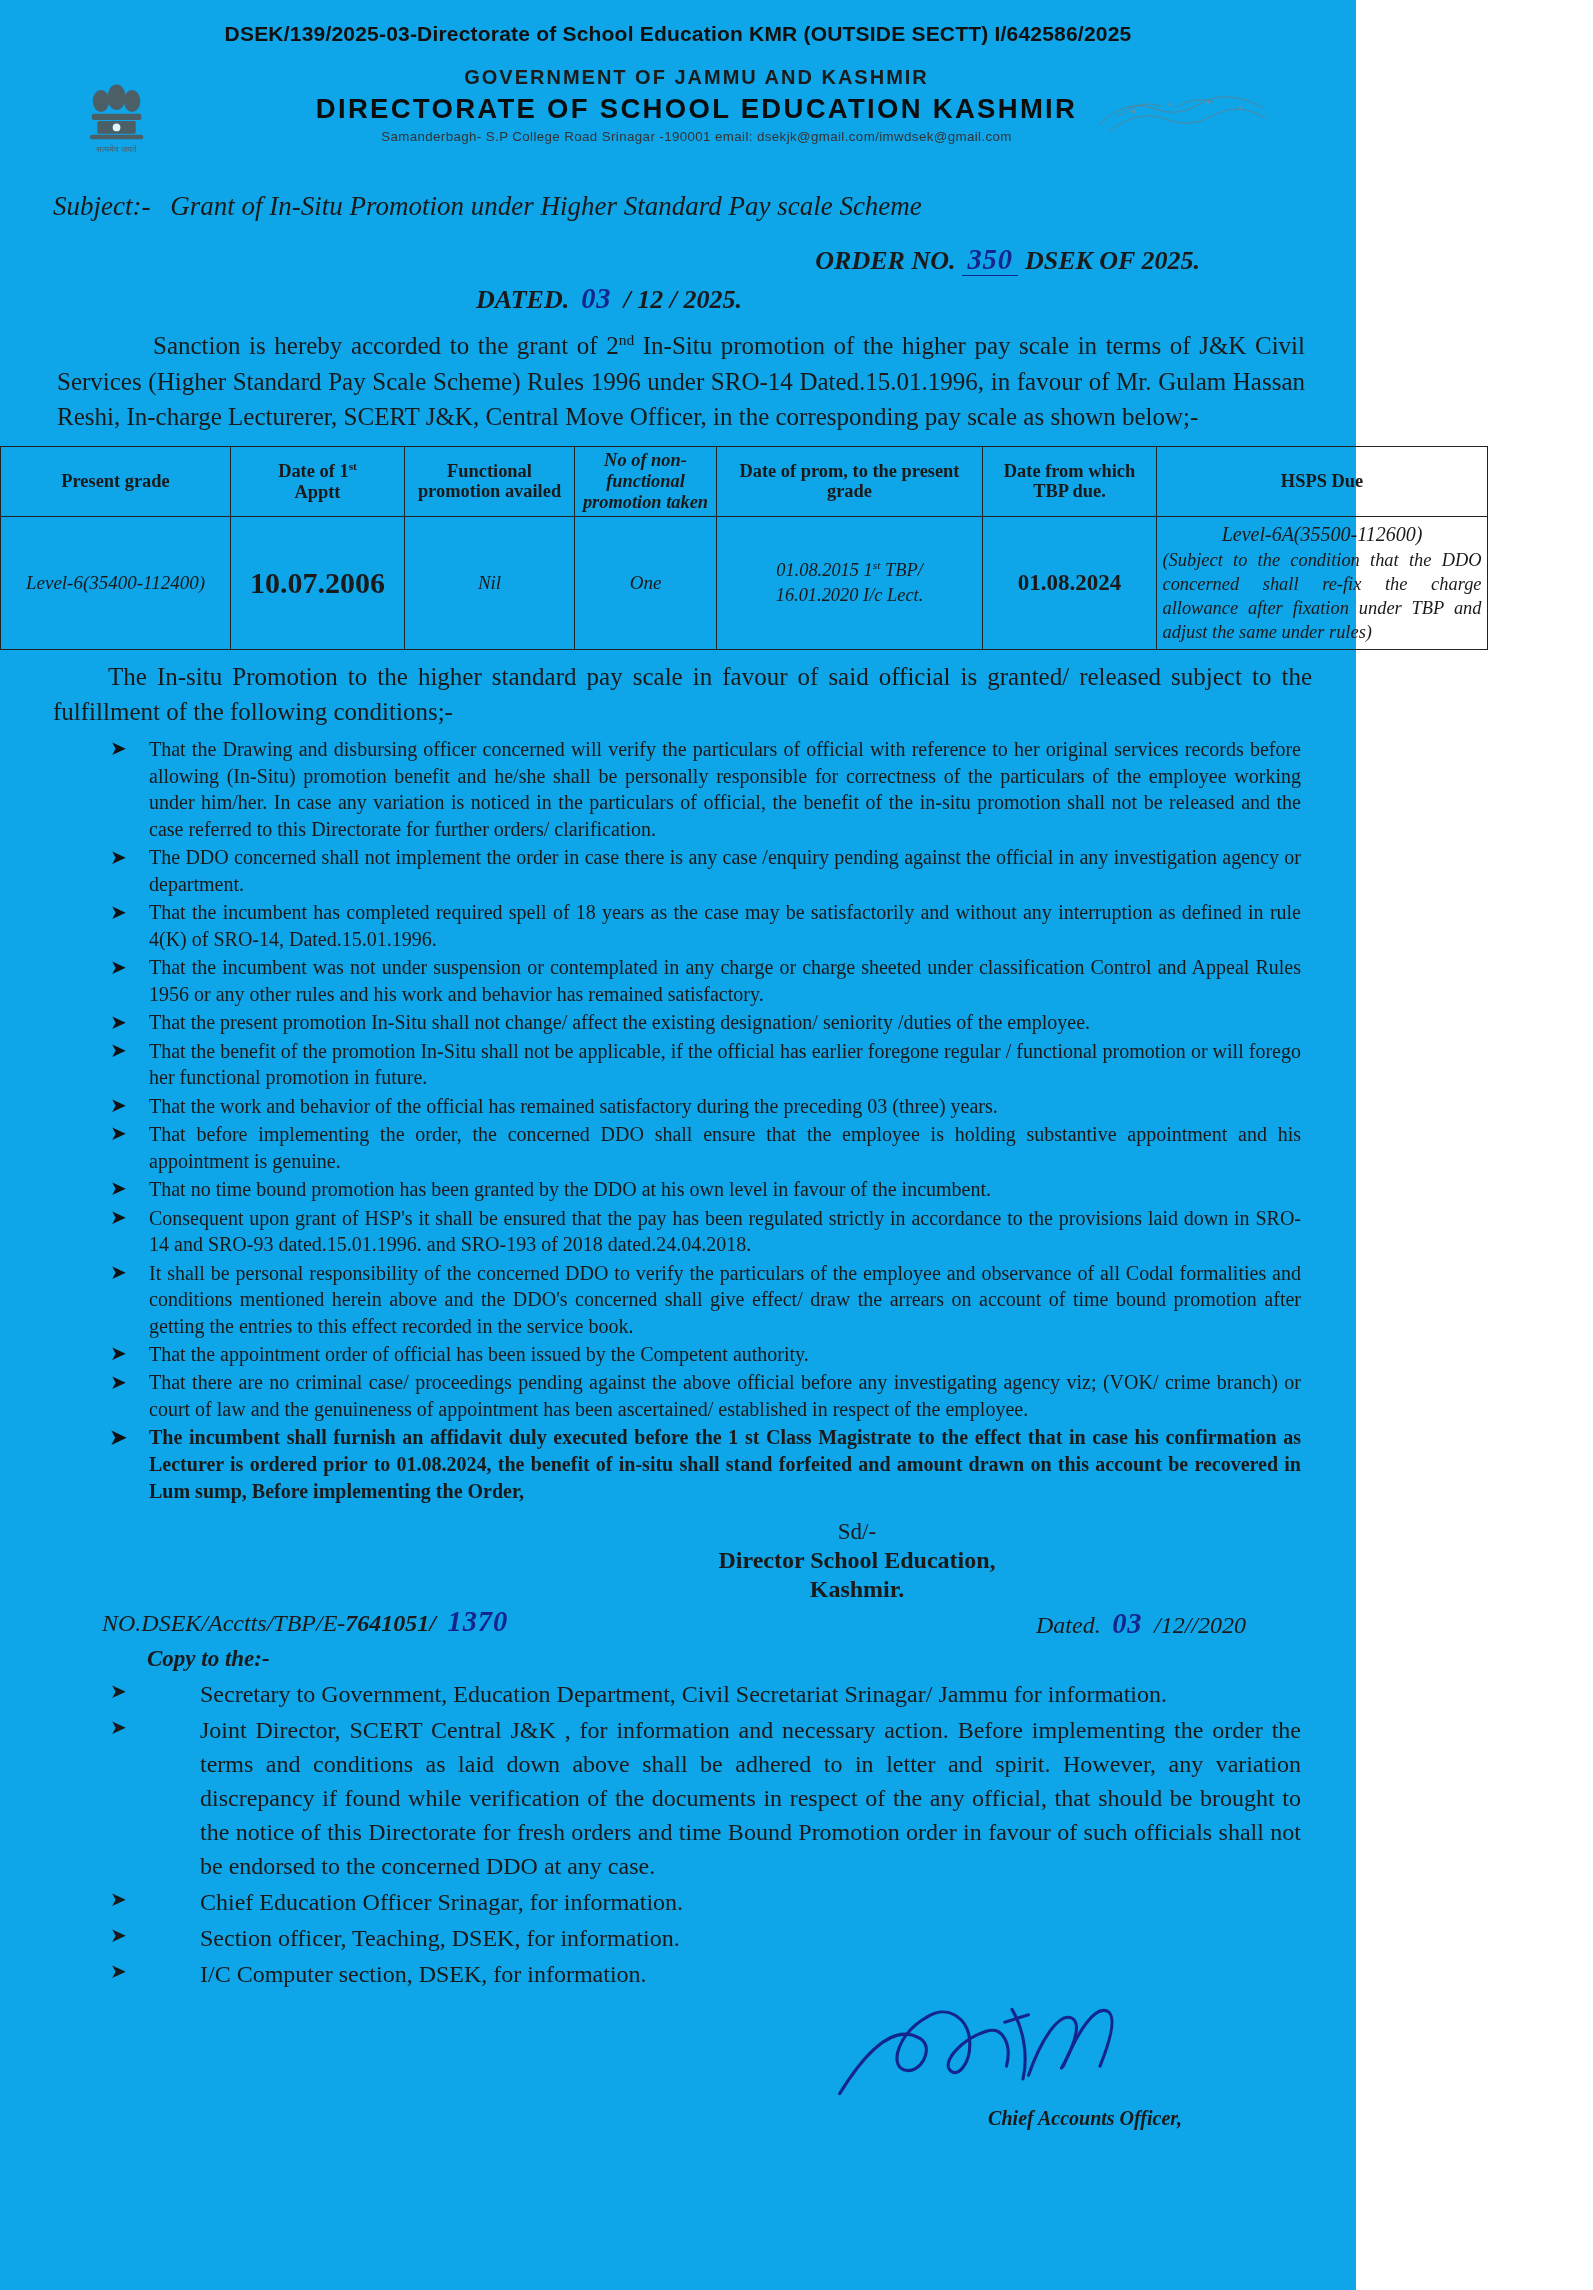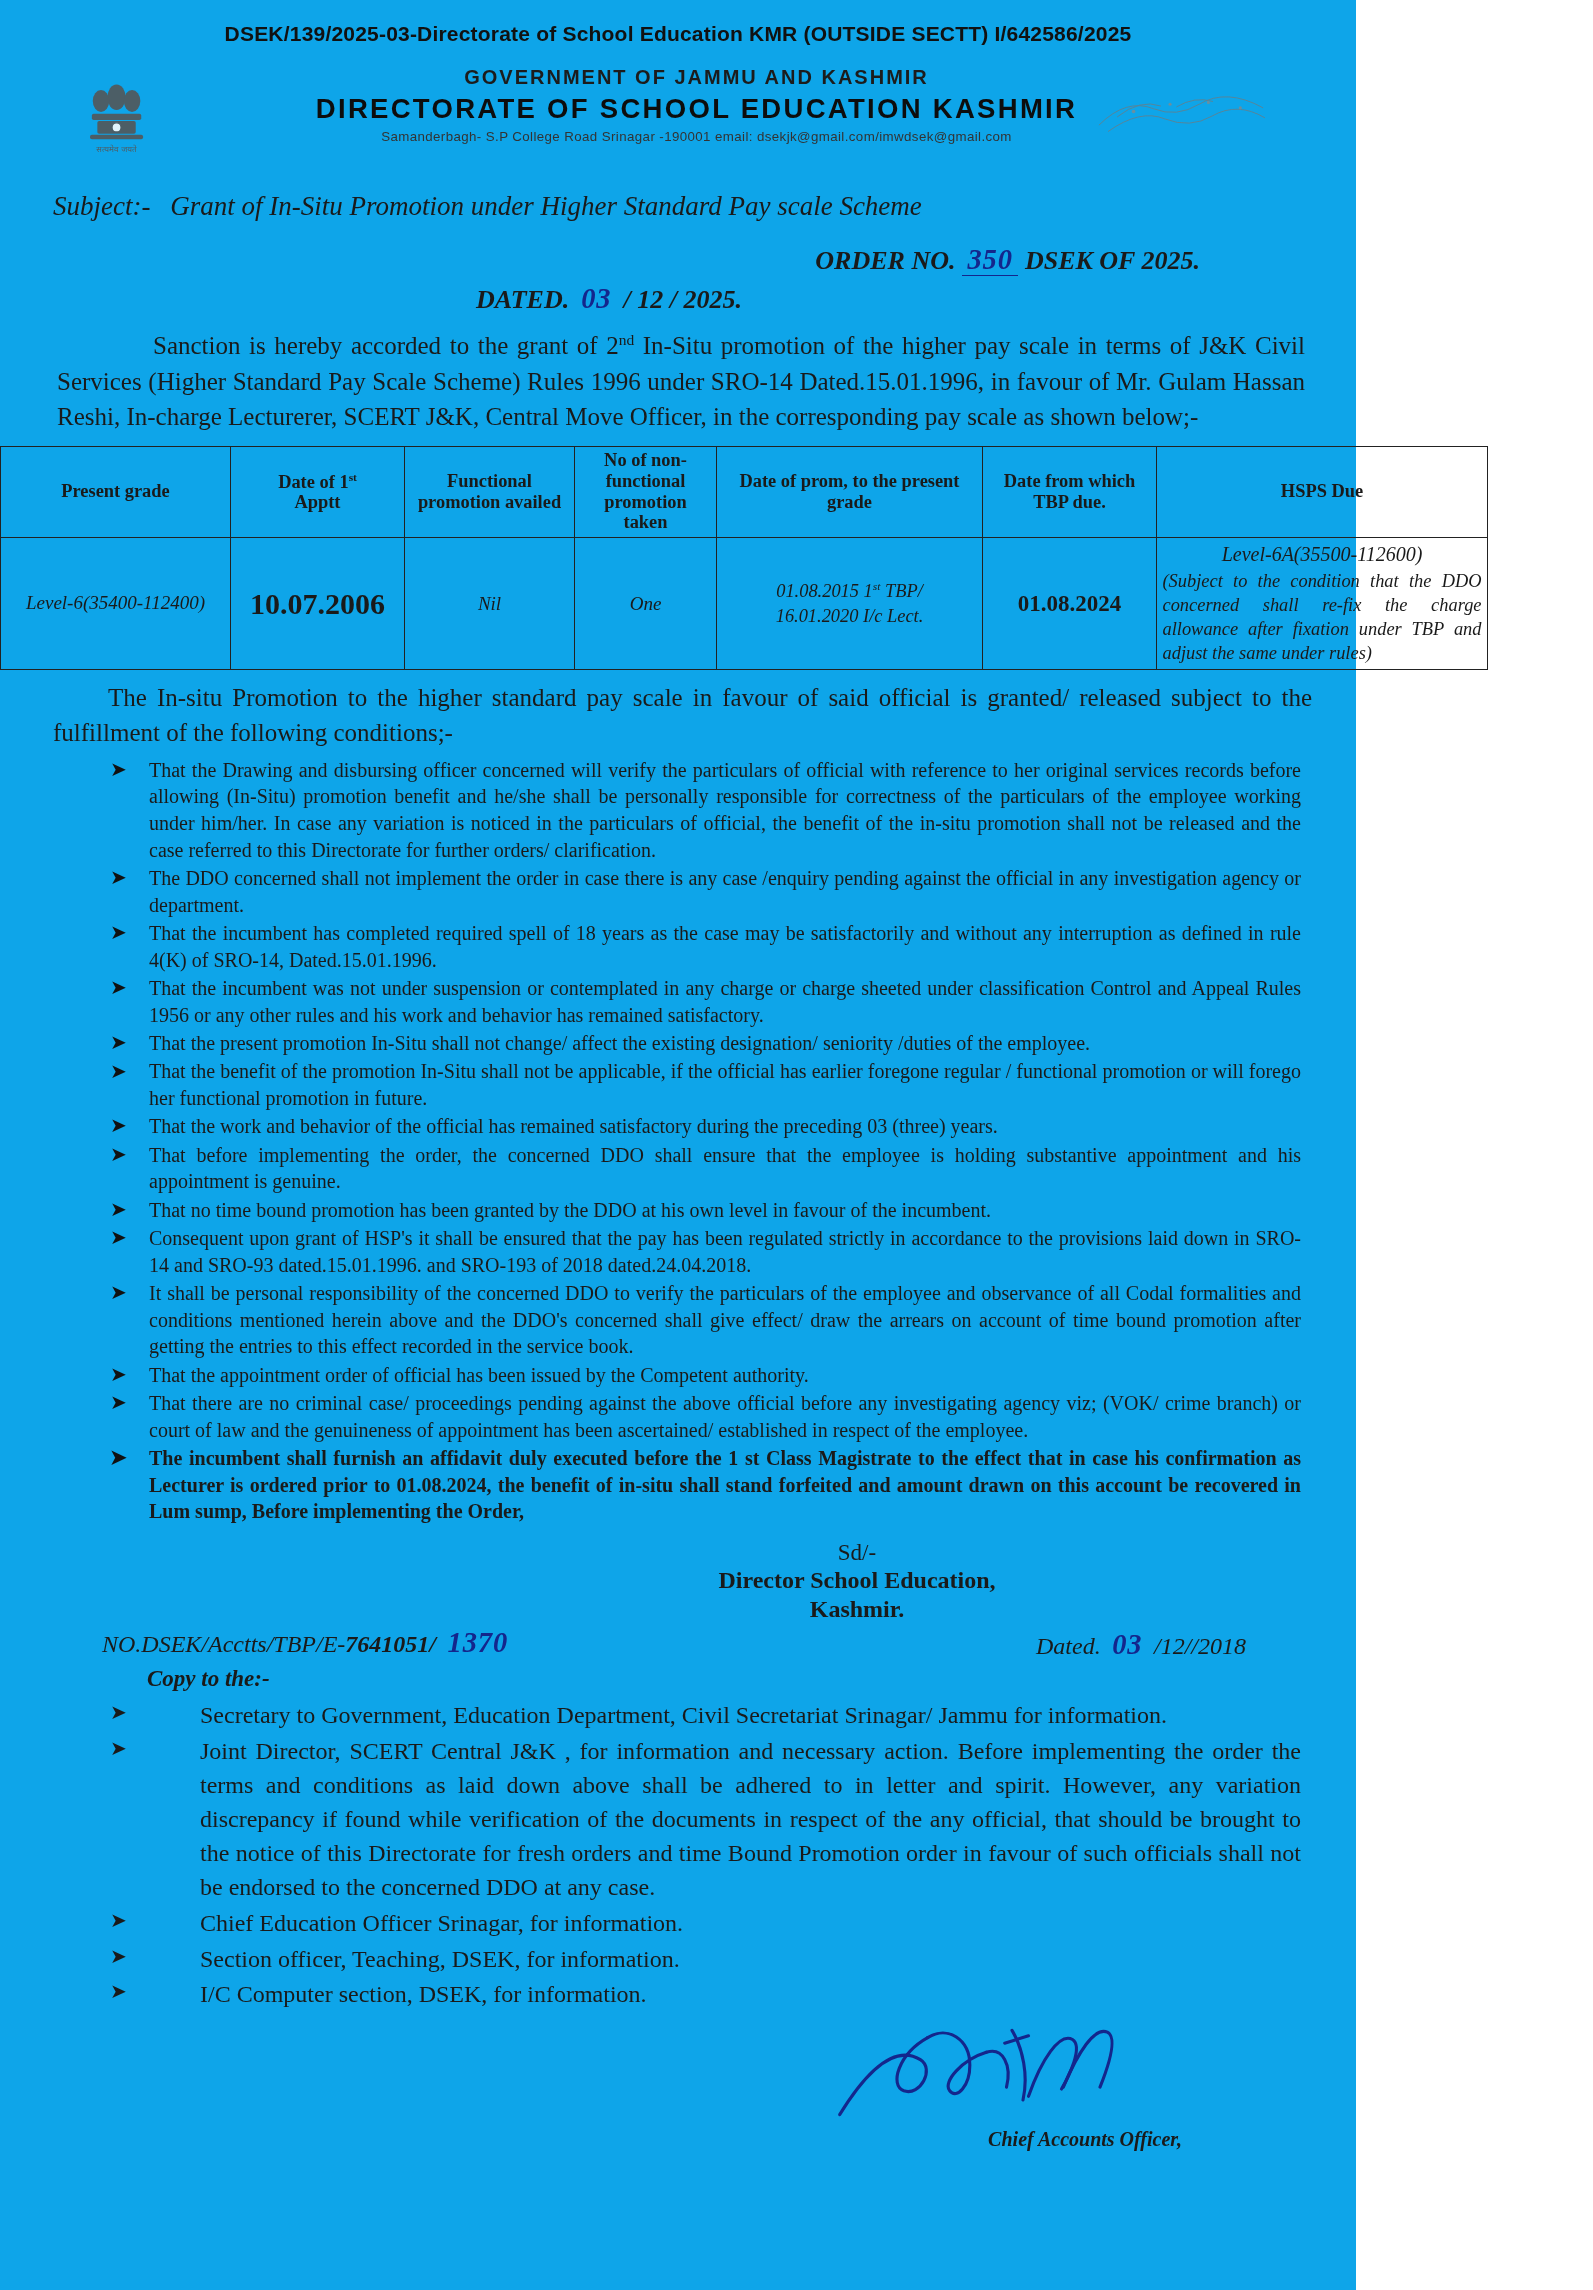--- a/index.html
+++ b/index.html
@@ -149,20 +149,21 @@
   }
   table.grade th {
     font-size: 18.4px;
     font-weight: bold;
     line-height: 1.12;
   }
   th.small {
     font-size: 13.8px;
     font-weight: bold;
     line-height: 1.12;
+    font-style: italic;
   }
   td.c-present {
     font-style: italic;
     font-size: 19px;
     line-height: 1.3;
   }
   td.c-date {
     font-size: 30px;
     font-weight: bold;
   }
@@ -443,21 +444,21 @@
     <div class="sd-name">Director School Education,</div>
     <div class="sd-place">Kashmir.</div>
   </div>
 
   <div class="no-row">
     <span>NO.DSEK/Acctts/TBP/E-</span><span class="no-bold">7641051/</span>
     <span class="hand hand-nb">1370</span>
     <span class="dated-right">
       <span>Dated.</span>
       <span class="hand hand-nb">03</span>
-      <span>/12//2018</span>
+      <span>/12//2020</span>
     </span>
   </div>
 
   <div class="copy-to">Copy to the:-</div>
 
   <ul class="copylist">
     <li><span class="arrow">➤</span><span>Secretary to Government, Education Department, Civil Secretariat  Srinagar/ Jammu for information.</span></li>
     <li><span class="arrow">➤</span><span>Joint Director, SCERT Central J&amp;K , for information and necessary action. Before implementing  the order the terms and conditions as laid down above  shall be adhered to in letter and spirit. However, any variation discrepancy if found while verification of the documents in respect of the any official, that should  be brought to the notice of this Directorate for fresh orders and time Bound  Promotion  order in favour of such officials  shall not  be endorsed to the concerned DDO at any case.</span></li>
     <li><span class="arrow">➤</span><span>Chief Education Officer Srinagar, for information.</span></li>
     <li><span class="arrow">➤</span><span>Section officer, Teaching, DSEK, for information.</span></li>

